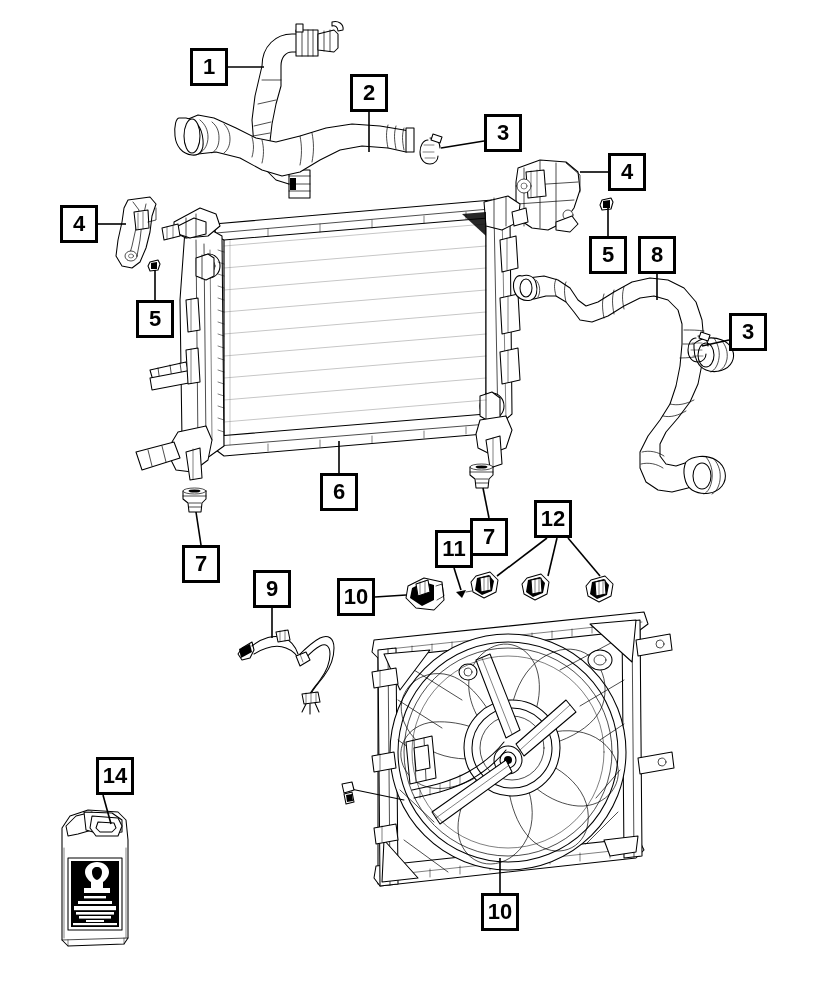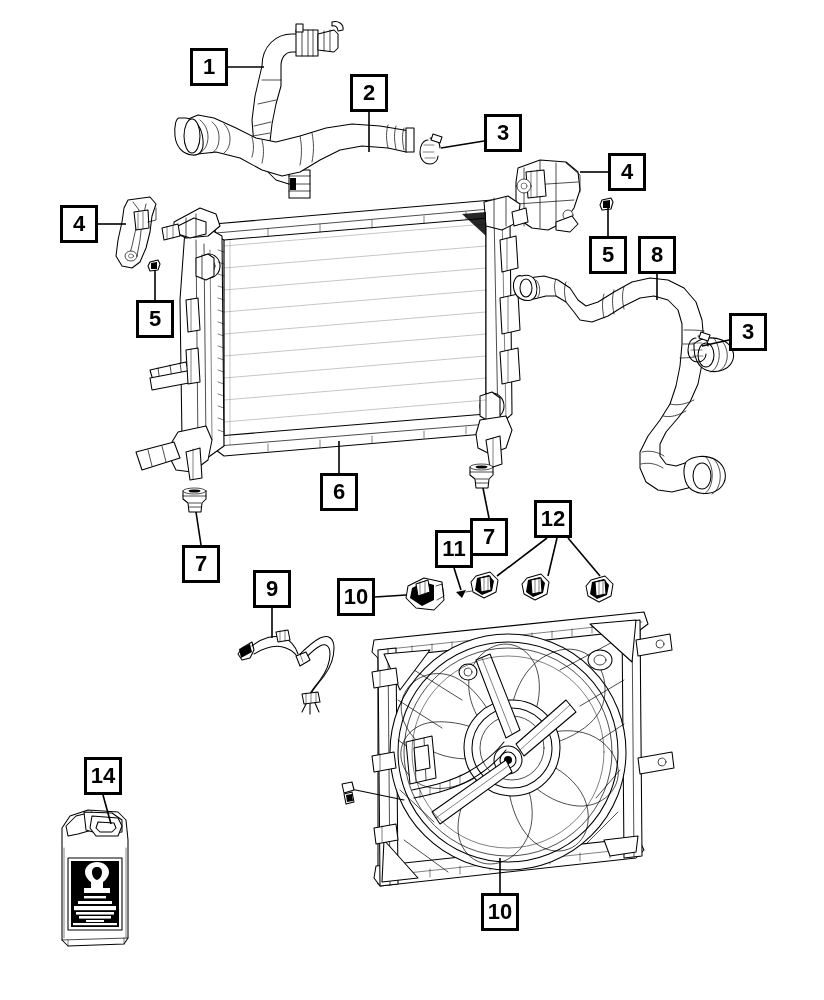--- a/index.html
+++ b/index.html
@@ -529,18 +529,18 @@
       </div>
     <div class="callout" style="left:435px;top:530px">
         <span>11</span>
       </div>
     <div class="callout" style="left:534px;top:500px">
         <span>12</span>
       </div>
     <div class="callout" style="left:481px;top:893px">
         <span>10</span>
       </div>
-    <div class="callout" style="left:84px;top:757px">
+    <div class="callout" style="left:96px;top:757px">
         <span>14</span>
       </div>
   </div>
 
 </div>
 
 </body></html>

